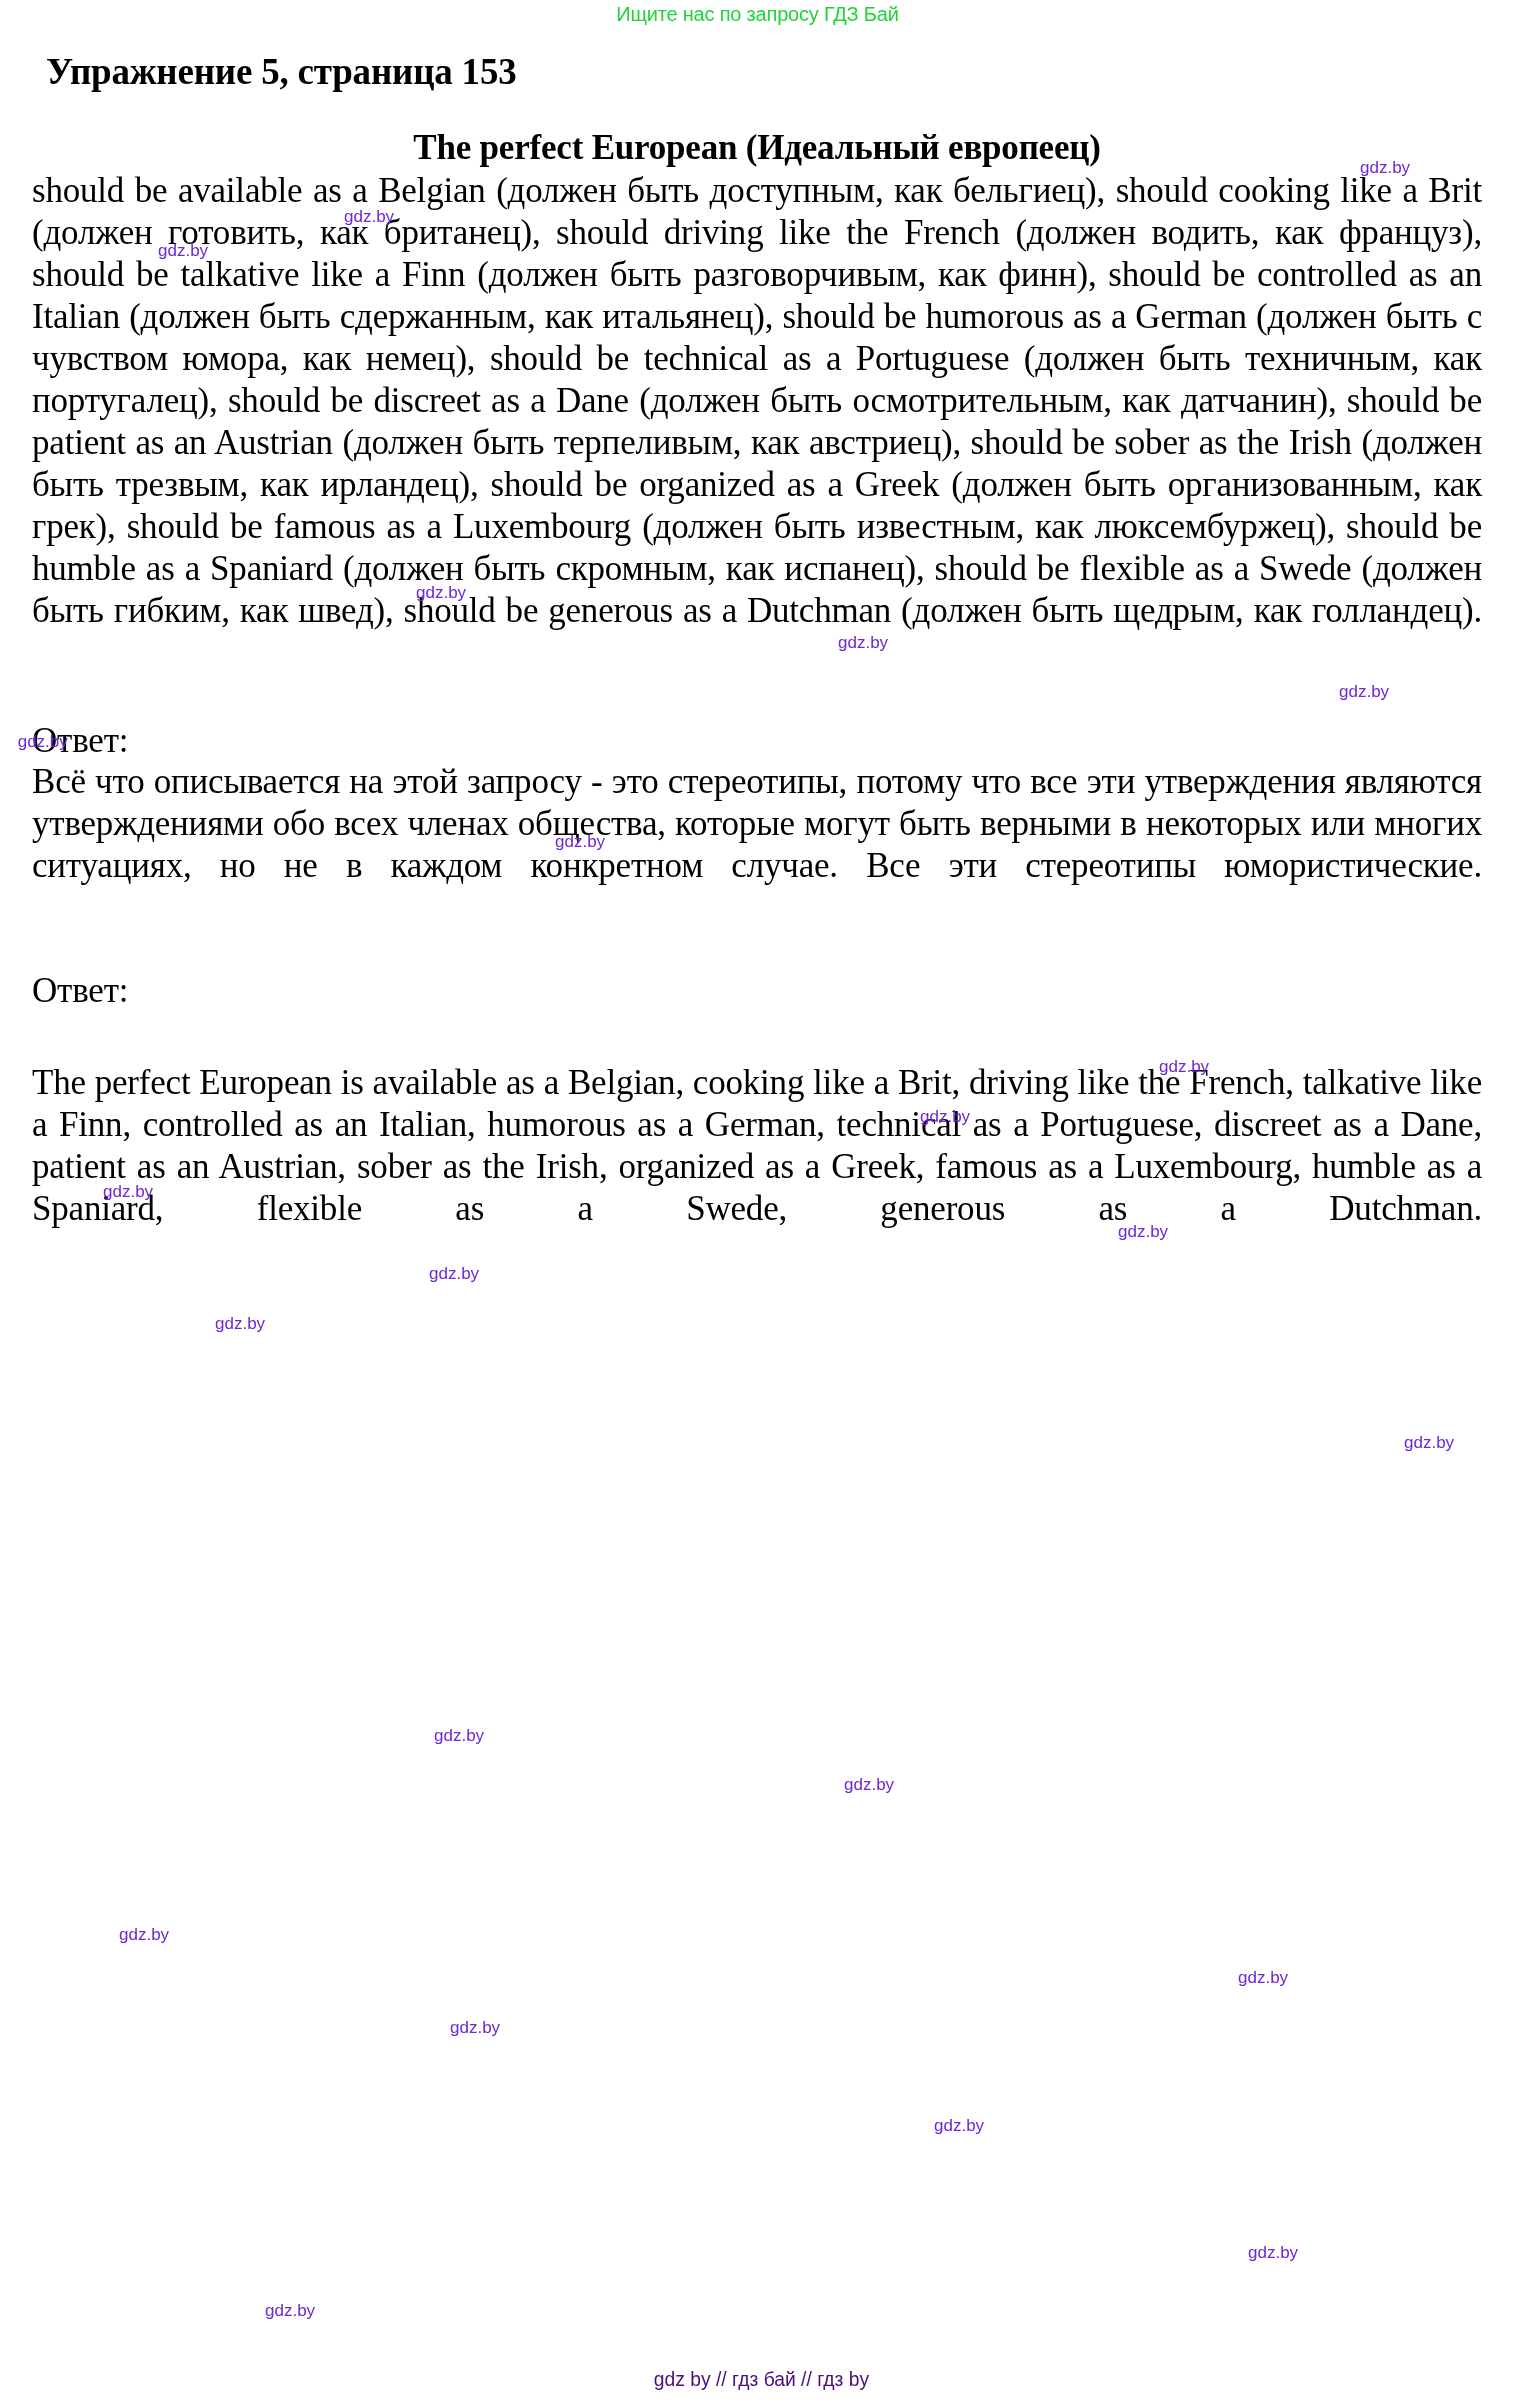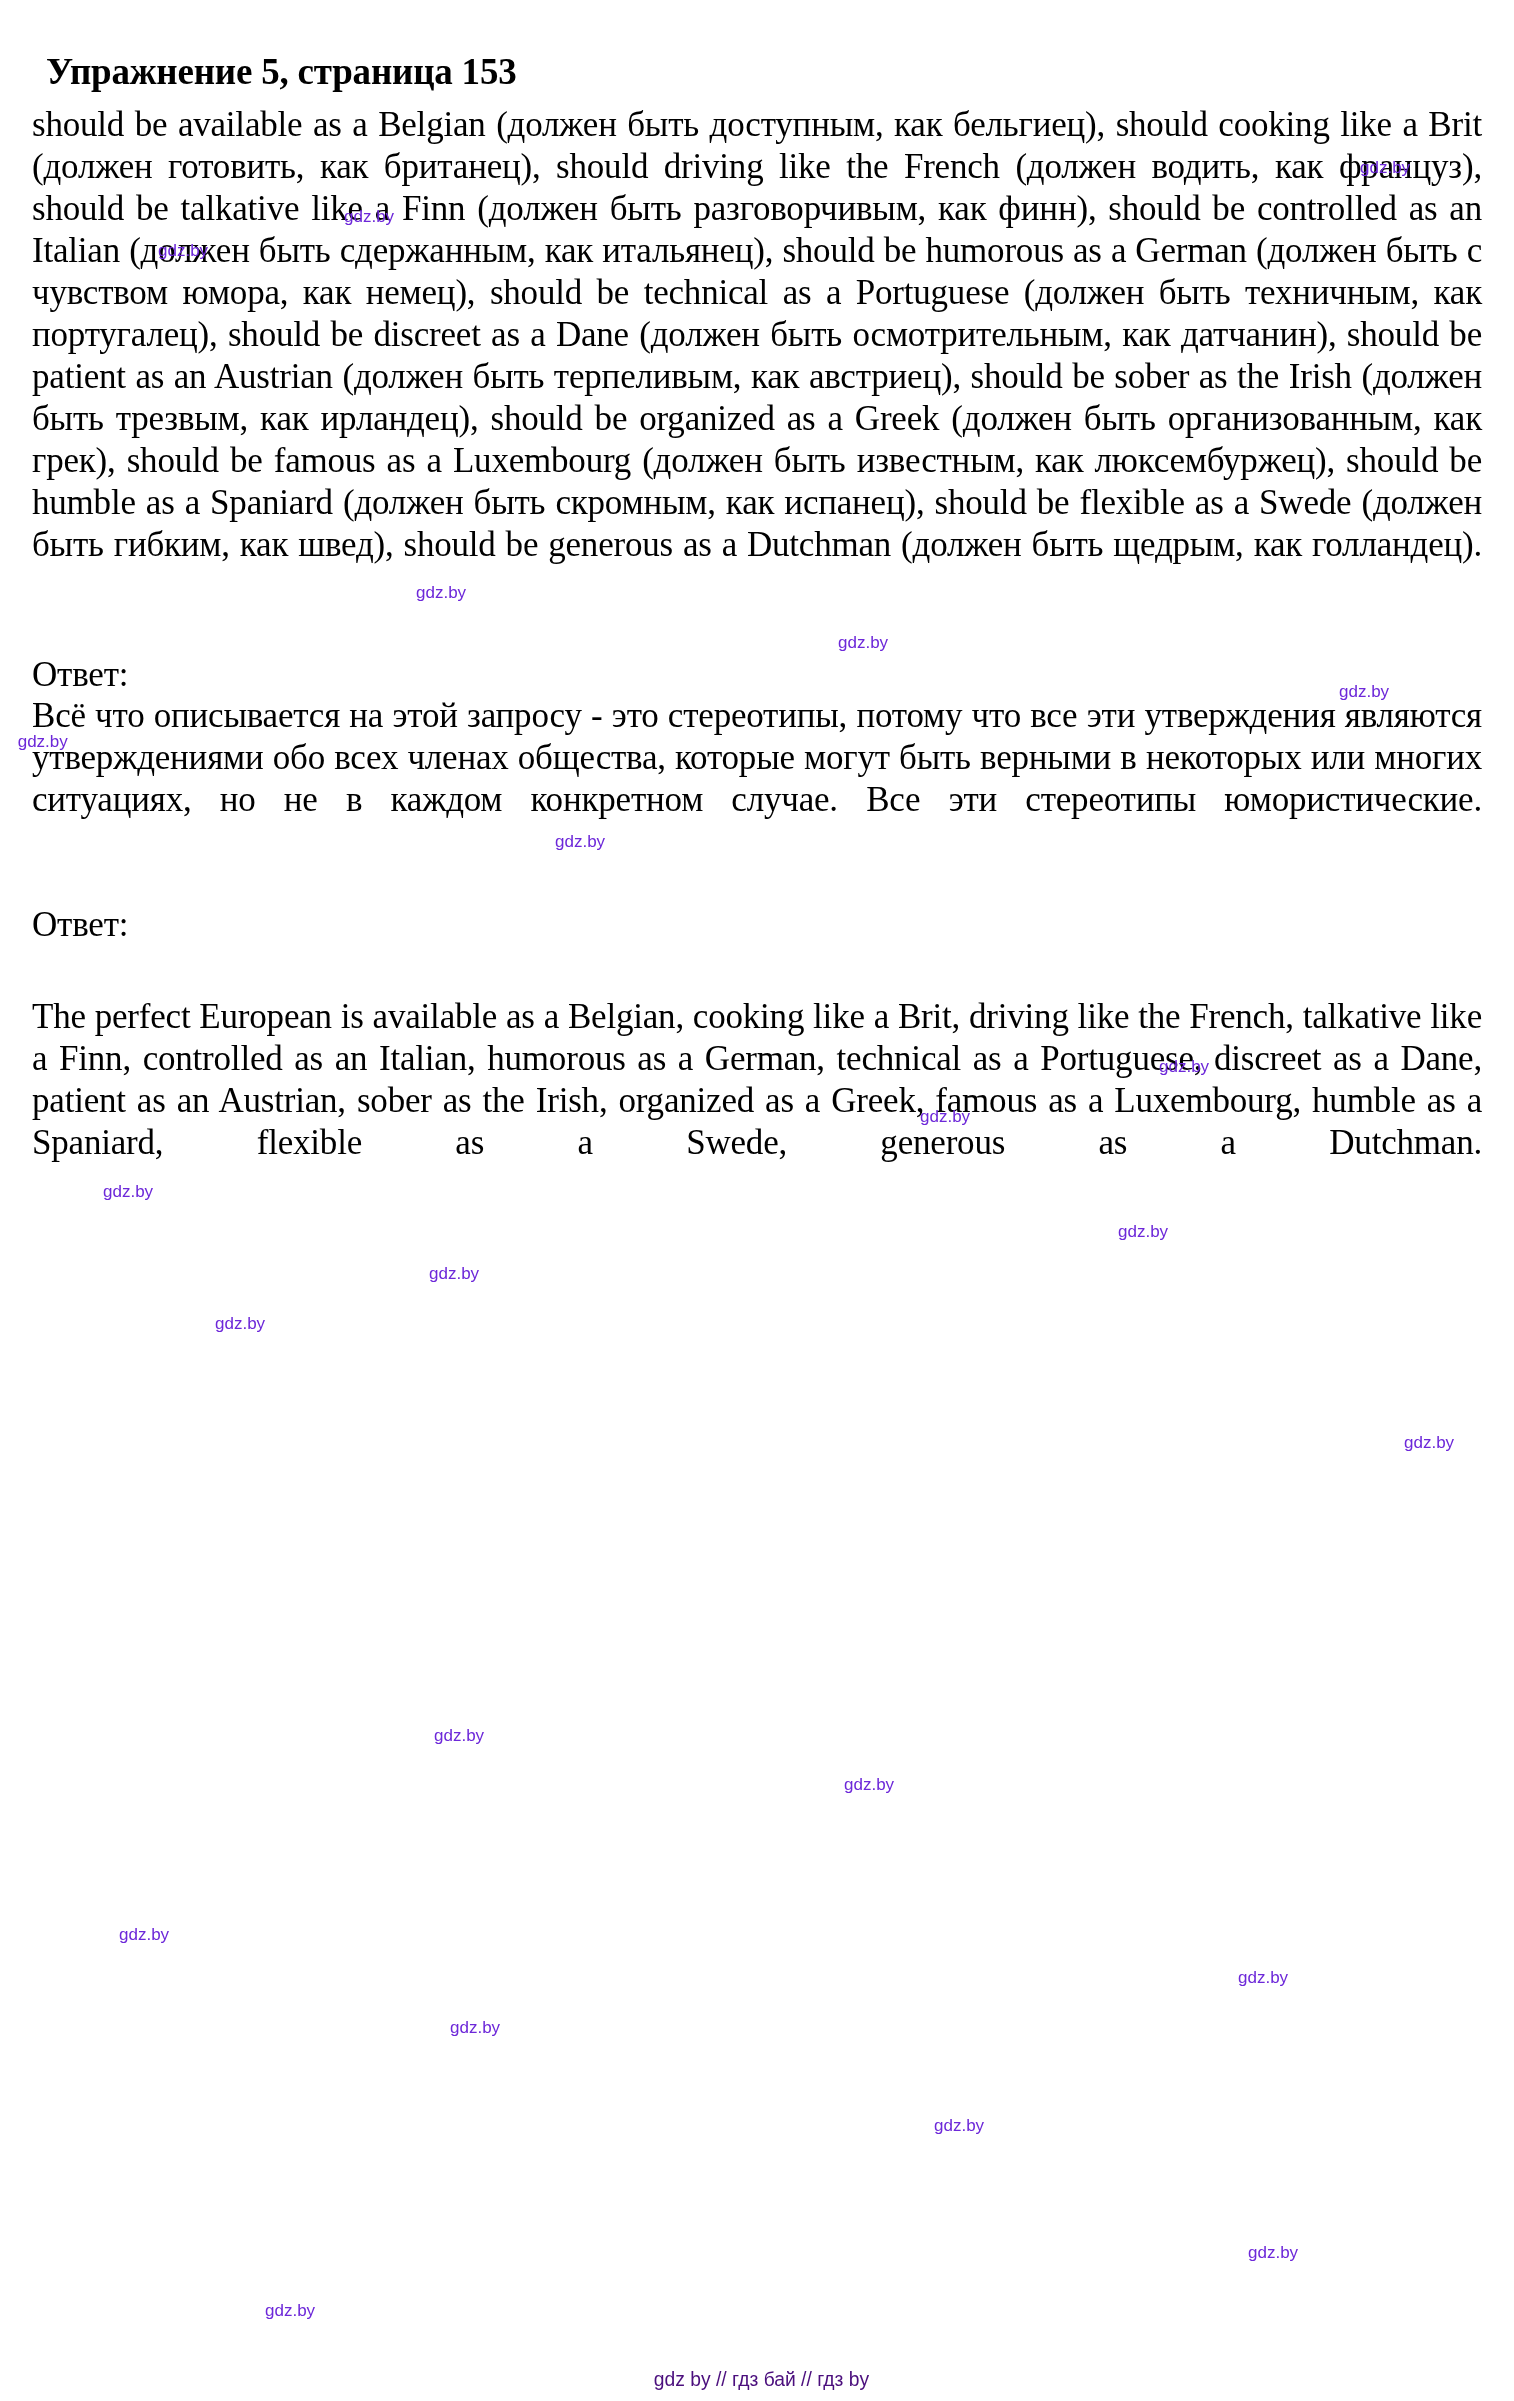--- a/index.html
+++ b/index.html
@@ -182,26 +182,28 @@
     font-size: 19.3px;
     color: #4b0f7d;
     white-space: nowrap;
   }
 </style>
 </head>
 <body>
 
 <div class="page">
 
+  <div class="promo-banner">Ищите нас по запросу ГДЗ Бай</div>
 
   <div class="content">
 
     <h1 class="ex-title">Упражнение 5, страница 153</h1>
 
 
+    <div class="postcard-title">The perfect European (Идеальный европеец)</div>
 
     <p class="postcard-body">should be available as a Belgian (должен быть доступным, как бельгиец), should cooking like a Brit (должен готовить, как британец), should driving like the French (должен водить, как француз), should be talkative like a Finn (должен быть разговорчивым, как финн), should be controlled as an Italian (должен быть сдержанным, как итальянец), should be humorous as a German (должен быть с чувством юмора, как немец), should be technical as a Portuguese (должен быть техничным, как португалец), should be discreet as a Dane (должен быть осмотрительным, как датчанин), should be patient as an Austrian (должен быть терпеливым, как австриец), should be sober as the Irish (должен быть трезвым, как ирландец), should be organized as a Greek (должен быть организованным, как грек), should be famous as a Luxembourg (должен быть известным, как люксембуржец), should be humble as a Spaniard (должен быть скромным, как испанец), should be flexible as a Swede (должен быть гибким, как швед), should be generous as a Dutchman (должен быть щедрым, как голландец).</p>
 
     <div class="answer-label">Ответ:</div>
 
 
     <p class="answer-ru">Всё что описывается на этой запросу - это стереотипы, потому что все эти утверждения являются утверждениями обо всех членах общества, которые могут быть верными в некоторых или многих ситуациях, но не в каждом конкретном случае. Все эти стереотипы юмористические.</p>
 
 
     <div class="answer-label-2">Ответ:</div>

